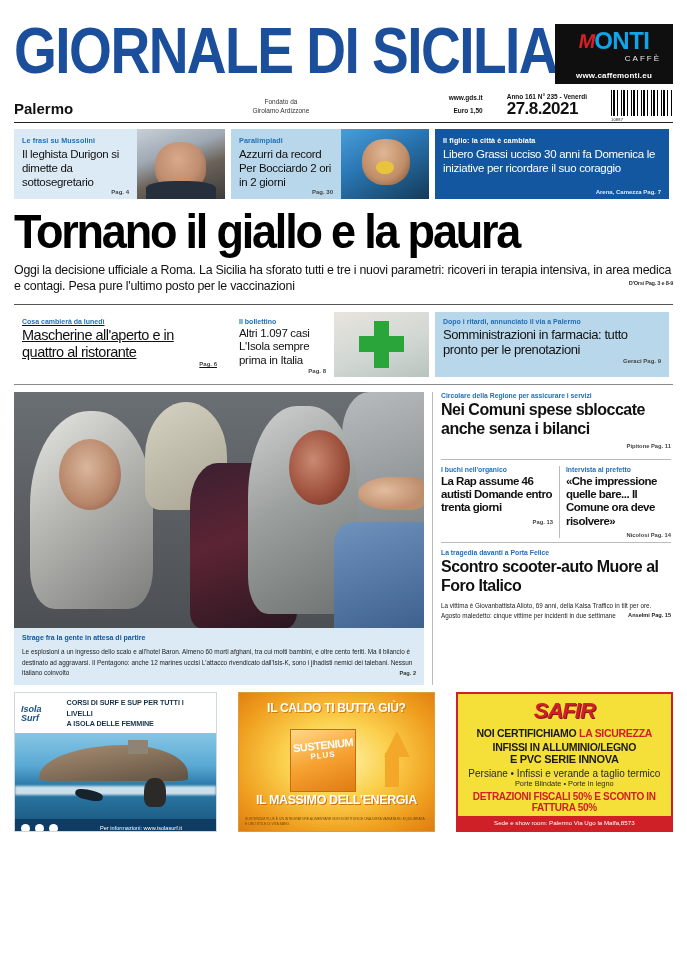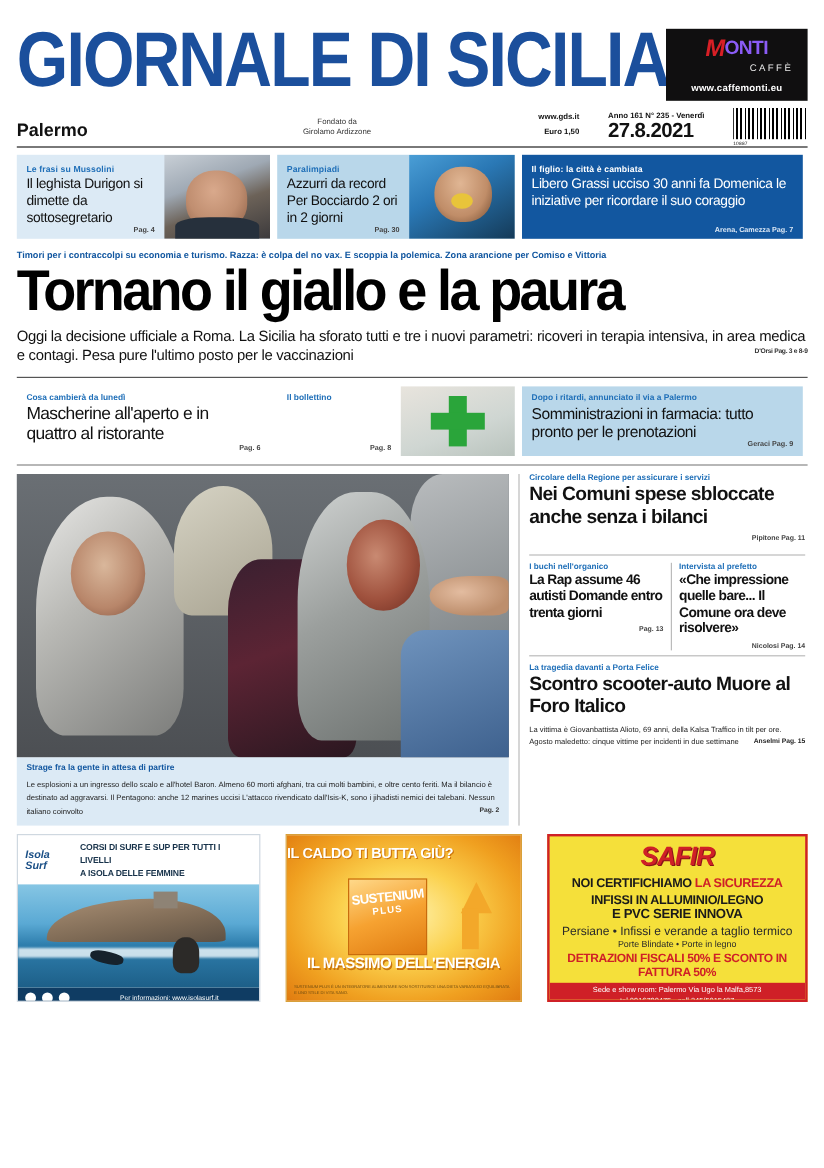--- a/index.html
+++ b/index.html
@@ -28,21 +28,21 @@
   .monti-logo {
     width: 118px; height: 60px; background: #100f10; position: relative;
     display: flex; flex-direction: column; align-items: center; justify-content: center;
     margin-top: 2px;
   }
   .monti-row { display: flex; align-items: center; gap: 0px; }
   .monti-m {
     color: #d81f26; font-weight: bold; font-size: 20px; letter-spacing: -1px;
     transform: skewX(-10deg); line-height: 1;
   }
-  .monti-word { color: #8b5cf6; font-weight: bold; font-size: 16px; letter-spacing: -0.5px; line-height: 1; }
+  .monti-word { color: #0ea5e9; font-weight: bold; font-size: 24px; letter-spacing: -0.5px; line-height: 1; }
   .monti-sub { color: #e9e9e9; font-size: 8px; letter-spacing: 2px; margin-top: 1px; align-self: flex-end; margin-right: 12px;}
   .monti-url { color: #fff; font-size: 8px; font-weight: bold; margin-top: 8px; letter-spacing: 0.2px; }
 
   .subhead { display: flex; align-items: flex-end; justify-content: space-between; margin-top: 6px; padding-bottom: 3px; }
   .edition { font-size: 15px; font-weight: bold; color: #111; }
   .founded { font-size: 6.5px; color: #333; text-align: center; line-height: 1.35; margin-left: 40px; margin-bottom: 1px; }
   .masthead-right { display: flex; align-items: flex-end; gap: 24px; }
   .mr-col1 { text-align: right; font-size: 6.5px; color: #111; line-height: 1.9; font-weight: bold; }
   .mr-col2 { text-align: left; }
   .anno { font-size: 6.5px; font-weight: bold; color: #111; }
@@ -81,21 +81,21 @@
   .lead { margin-top: 9px; }
   .lead-kicker { font-size: 7.6px; font-weight: bold; color: #1257a0; letter-spacing: 0px; }
   .lead-title { font-size: 45px; font-weight: bold; letter-spacing: -2.2px; line-height: 1.02; margin-top: 1px; color: #000;
      transform: scaleY(1.06); transform-origin: left top; }
   .lead-sub { font-size: 12.4px; line-height: 1.32; margin-top: 8px; color: #111; letter-spacing: -0.25px; }
   .lead-byline { font-size: 5.6px; font-weight: bold; color: #333; float: right; margin-top: 2px; }
   .rule2 { border-top: 1px solid #555; margin-top: 9px; }
 
   
   .strip2 { display: flex; gap: 6px; margin-top: 7px; }
-  .s2a { width: 211px; }
+  .s2a { width: 211px; text-decoration: underline; }
   .s2b { width: 198px; display: flex; background:#fff; }
   .s2c { width: 234px; background: #b9d7ea; }
   .s2-txt { padding: 6px 8px 3px 8px; display:flex; flex-direction:column; flex:1; }
   .s2-kicker { font-size: 7px; font-weight: bold; color: #1f6fb8; margin-bottom: 2px; }
   .s2-title { font-size: 14.5px; line-height: 1.2; letter-spacing: -0.5px; color: #111; }
   .s2b .s2-title { font-size: 11.5px; letter-spacing:-0.3px; }
   .s2c .s2-title { font-size: 13px; letter-spacing:-0.4px;}
   .s2-page { font-size: 6px; font-weight:bold; color:#444; text-align:right; margin-top:auto; }
   .photo-pharma { width: 95px; flex:none; background: linear-gradient(160deg,#e8e4dd 0%,#cfd6d2 60%,#b9c3bd 100%); position:relative; }
   .pharma-cross { position:absolute; left:26%; top:14%; width:48%; height:72%; }
@@ -151,21 +151,21 @@
   .isl { position:absolute; left:12%; top:14%; width:74%; height:42%; background: linear-gradient(170deg,#a98f74 0%,#7e6a55 60%,#5e5144 100%); border-radius: 58% 42% 6% 6% / 90% 80% 6% 6%; }
   .isl-t { position:absolute; left:56%; top:8%; width:10%; height:16%; background:#8e8375; }
   .surf-a { position:absolute; left:30%; top:66%; width:14%; height:12%; background:#16222c; border-radius:40%; transform: rotate(12deg);}
   .surf-b { position:absolute; left:64%; top:52%; width:11%; height:34%; background:#2c2a28; border-radius:44% 44% 30% 30%;}
   .foam { position:absolute; left:0; top:62%; width:100%; height:10%; background:#e8f3f8; filter: blur(1px); opacity:.85;}
   .ad1-foot { display:flex; align-items:center; gap:5px; padding: 3px 6px; background:#0f3c63; height: 18px;}
   .soc { width:9px; height:9px; border-radius:50%; background:#fff; display:inline-block;}
   .ad1-foot-txt { font-size:5.6px; color:#fff; margin-left:auto; margin-right: 28px;}
 
   .ad2 { width: 207px; background: radial-gradient(ellipse at 50% 48%, #fff3b0 0%, #fbd14e 38%, #f0a020 72%, #e07b10 100%); border: 1px solid #d8a03a; }
-  .ad2-top { font-size: 12px; font-weight:bold; color:#fff; padding-top:8px; letter-spacing:-0.3px;
+  .ad2-top { font-size: 12px; font-weight:bold; color:#fff; text-align:center; padding-top:8px; letter-spacing:-0.3px;
      text-shadow: 1px 1px 0 #d07a10; }
   .ad2-box { position:absolute; left:26%; top:26%; width:34%; height:46%;
      background: linear-gradient(160deg,#ffd98a 0%,#f6a231 50%,#e07c12 100%); border:1px solid #c96c0d; }
   .ad2-box-t { font-size: 11px; font-weight:bold; color:#fff; text-align:center; margin-top:9px; letter-spacing:-0.5px; transform: rotate(-6deg);}
   .ad2-box-t2 { font-size: 8px; font-weight:bold; color:#fff; text-align:center; letter-spacing:1px; transform: rotate(-6deg);}
   .ad2-arrow { position:absolute; right:12%; top:28%; width:0;height:0;border-left:13px solid transparent;border-right:13px solid transparent;border-bottom:26px solid #f3a82a;}
   .ad2-arrow-s { position:absolute; right:18%; top:44%; width:14px; height:34px; background:#f3a82a;}
   .ad2-bot { position:absolute; bottom:24px; width:100%; font-size: 12.5px; font-weight:bold; color:#fff; text-align:center; letter-spacing:-0.4px; text-shadow: 1px 1px 0 #c87410;}
   .ad2-fine { position:absolute; bottom:4px; left:6px; right:6px; font-size:3.4px; color:#6b4a10; line-height:1.5;}
 
@@ -244,21 +244,20 @@
     <div class="teaser t3">
       <div class="teaser-txt">
         <div class="t-kicker">Il figlio: la città è cambiata</div>
         <div class="t-title">Libero Grassi ucciso 30 anni fa Domenica le iniziative per ricordare il suo coraggio</div>
         <div class="t-page">Arena, Camezza Pag. 7</div>
       </div>
     </div>
   </div>
 
   <div class="lead">
-    <div class="lead-kicker">Timori per i contraccolpi su economia e turismo. Razza: è colpa del no vax. E scoppia la polemica. Zona arancione per Comiso e Vittoria</div>
     <div class="lead-title">Tornano il giallo e la paura</div>
     <div class="lead-sub">
       <span>Oggi la decisione ufficiale a Roma. La Sicilia ha sforato tutti e tre i nuovi parametri: ricoveri in terapia intensiva, in area medica e contagi. Pesa pure l'ultimo posto per le vaccinazioni</span>
       <span class="lead-byline">D'Orsi Pag. 3 e 8-9</span>
     </div>
   </div>
   <div class="rule2"></div>
 
   <div class="strip2">
 
@@ -266,20 +265,21 @@
       <div class="s2-txt">
         <div class="s2-kicker">Cosa cambierà da lunedì</div>
         <div class="s2-title">Mascherine all'aperto e in quattro al ristorante</div>
         <div class="s2-page">Pag. 6</div>
       </div>
     </div>
 
     <div class="s2b">
       <div class="s2-txt">
         <div class="s2-kicker">Il bollettino</div>
+        <div class="s2-title">Altri 1.097 casi L'Isola sempre prima in Italia</div>
         <div class="s2-page">Pag. 8</div>
       </div>
       <div class="photo-pharma">
         <div class="pharma-cross"></div>
       </div>
     </div>
 
     <div class="s2c">
       <div class="s2-txt">
         <div class="s2-kicker">Dopo i ritardi, annunciato il via a Palermo</div>

